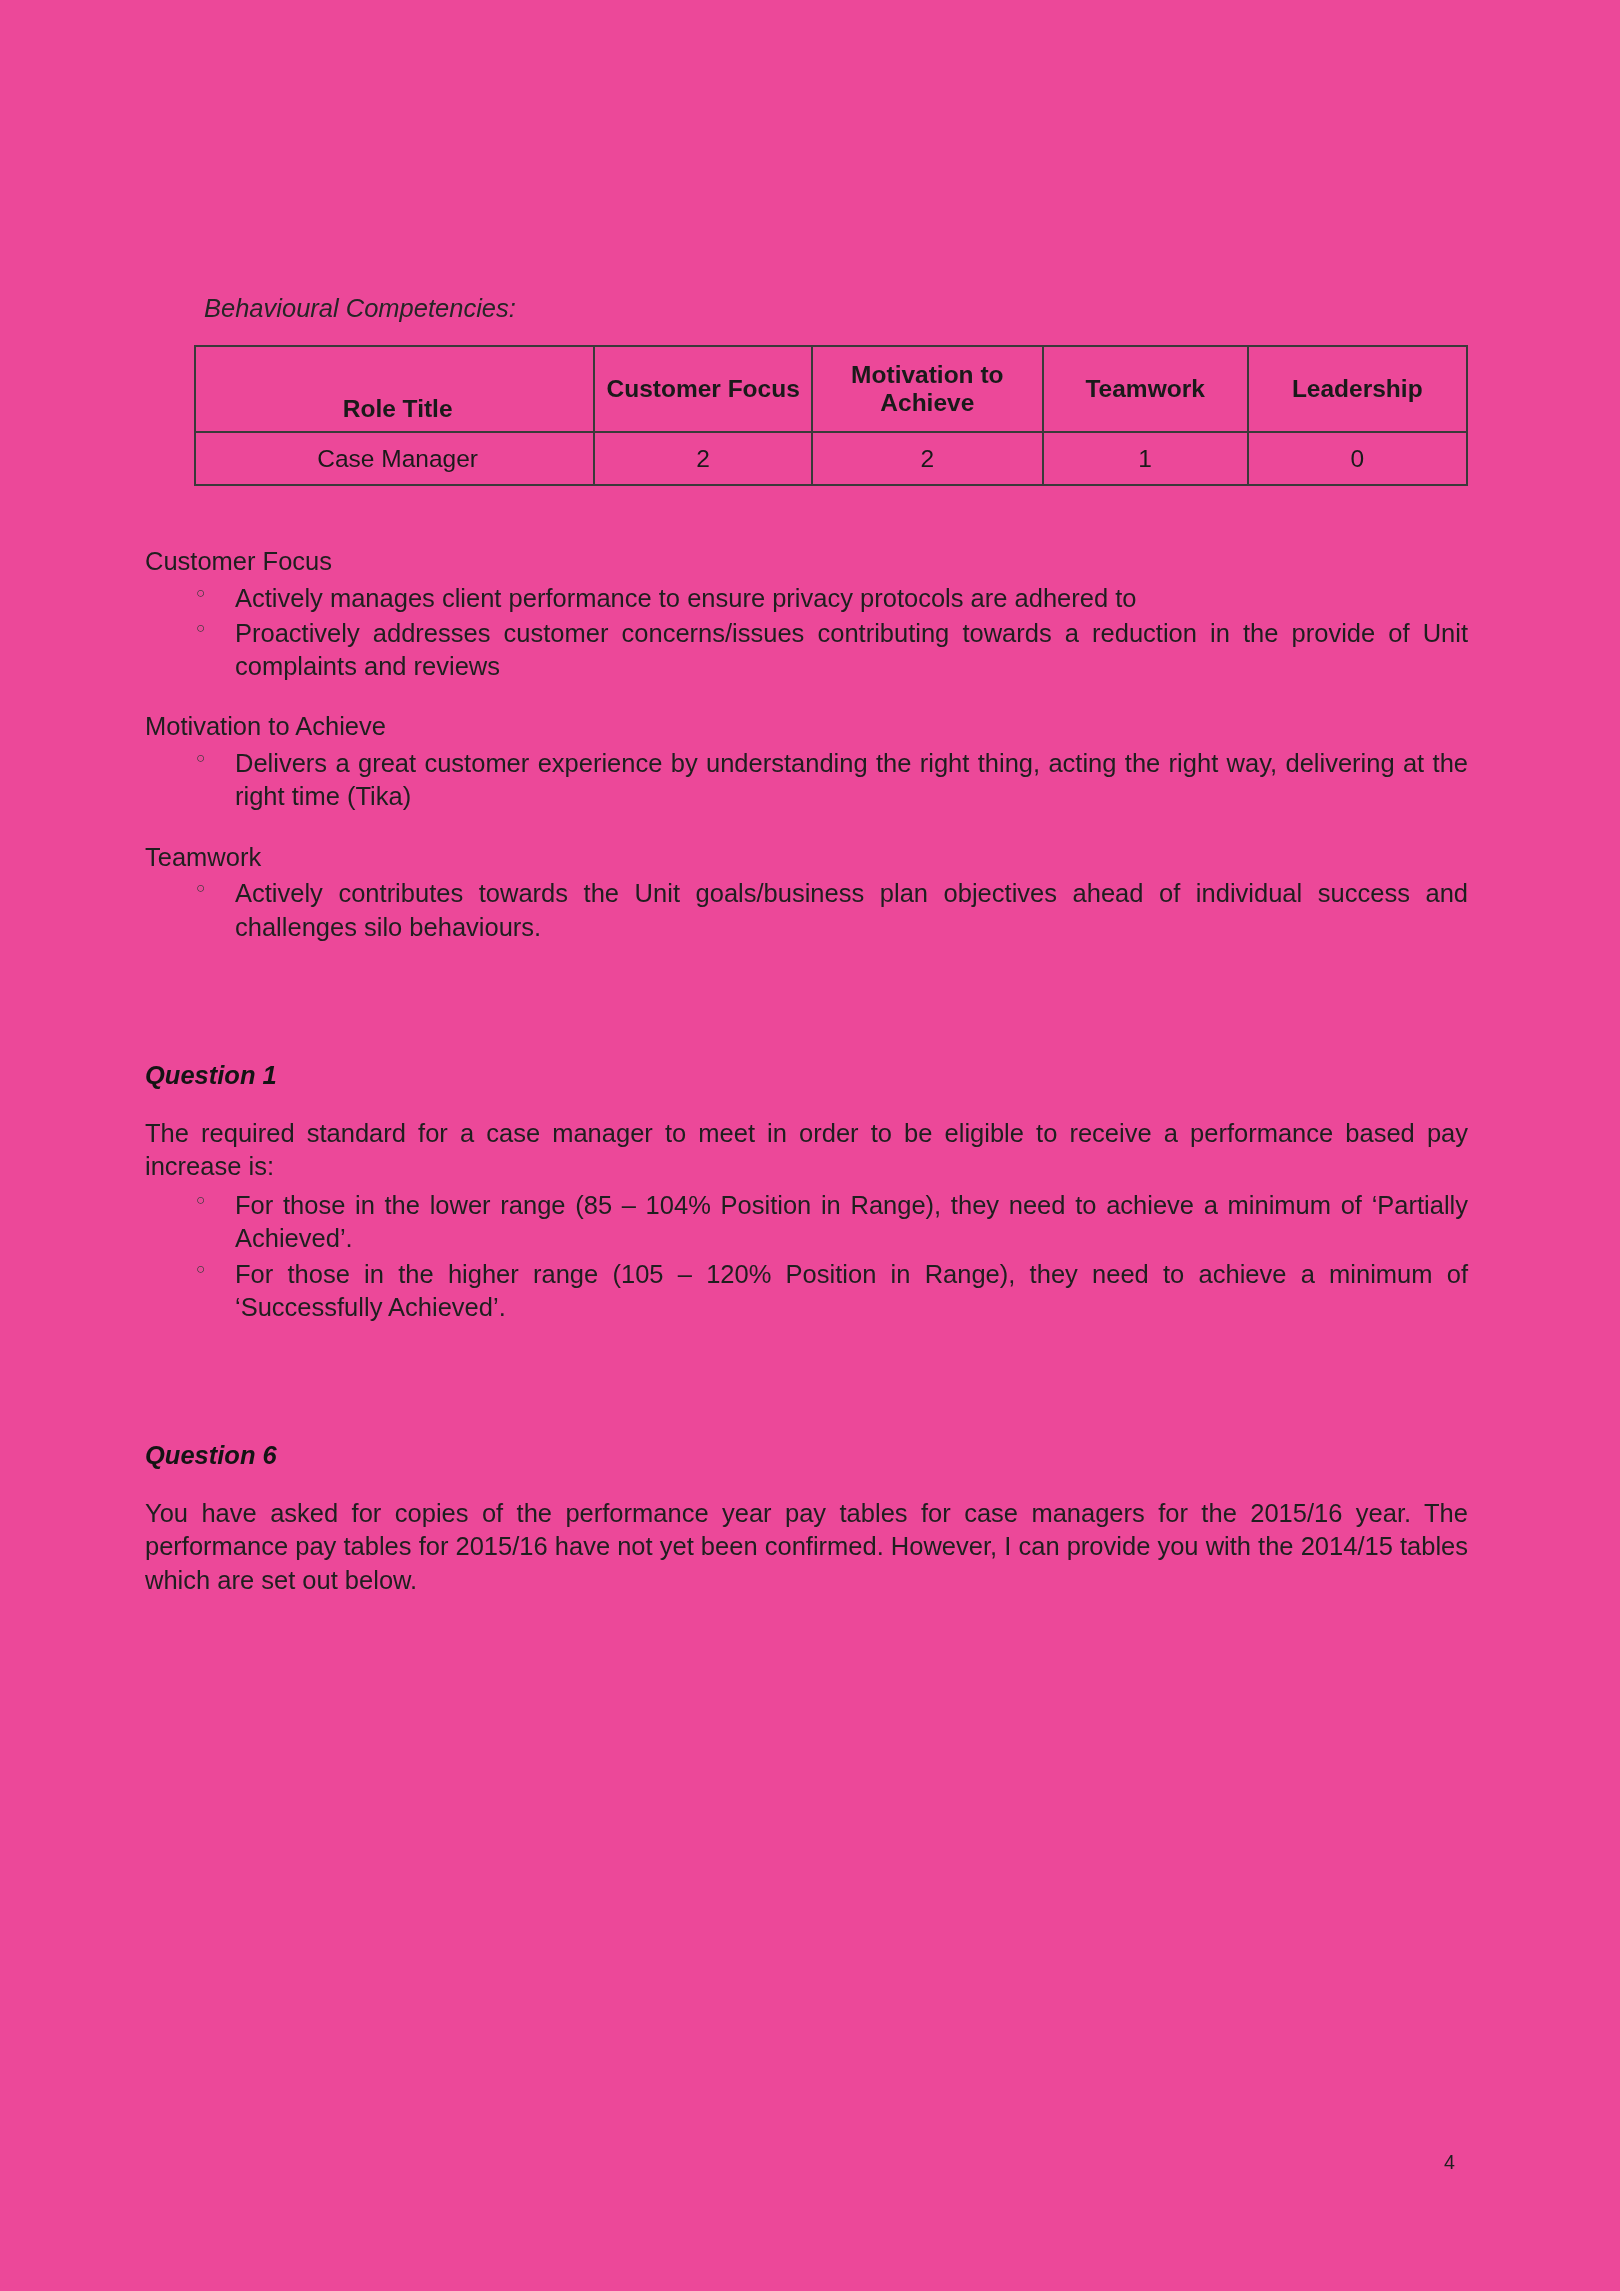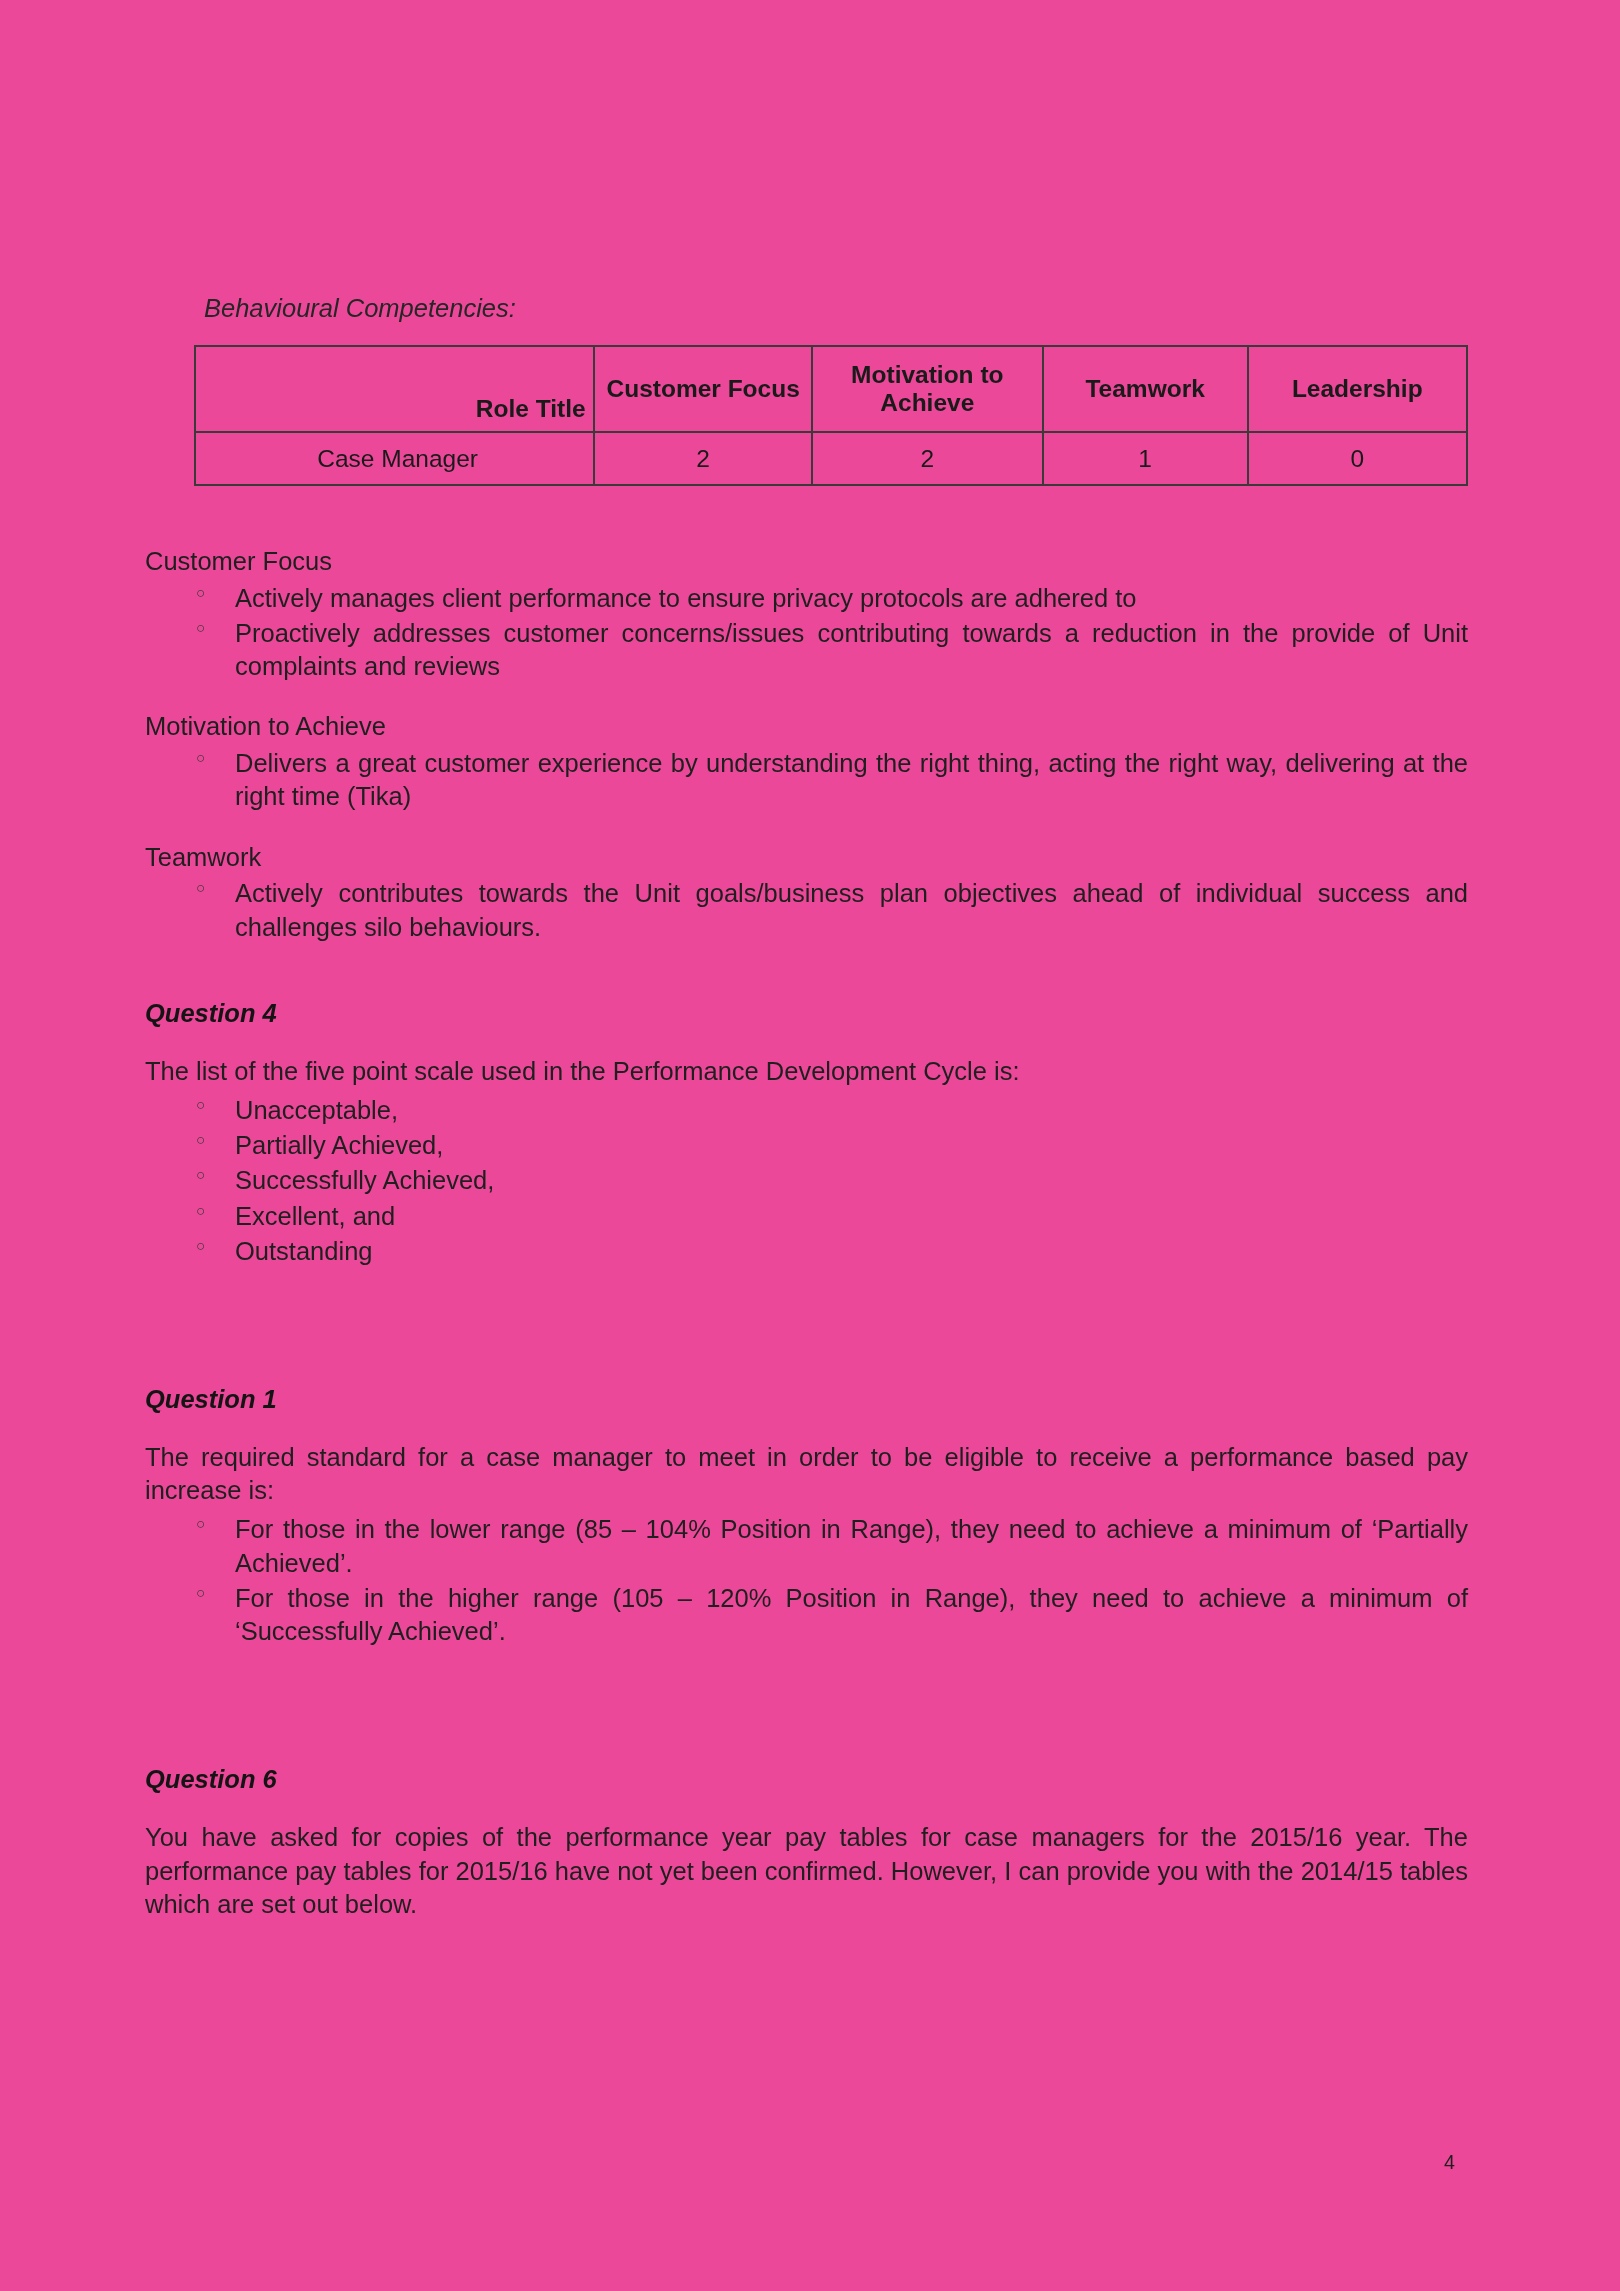--- a/index.html
+++ b/index.html
@@ -46,21 +46,21 @@
     color: #1a1a1a;
   }
   table.comp-table th {
     font-weight: bold;
     text-align: center;
     line-height: 1.15;
     height: 73px;
     vertical-align: middle;
   }
   table.comp-table th.role-col {
-    text-align: right;
+    text-align: center;
     padding-left: 13.7px;
     vertical-align: bottom;
     padding-bottom: 7.8px;
   }
   table.comp-table td {
     text-align: center;
     height: 43px;
     vertical-align: middle;
   }
   table.comp-table td.role-cell {
@@ -177,31 +177,20 @@
 
       <div>
         <div class="heading-plain">Teamwork</div>
         <ul class="bullets">
           <li>Actively contributes towards the Unit goals/business plan objectives ahead of individual success and challenges silo behaviours.</li>
         </ul>
       </div>
 
     </div>
 
-    <div>
-      <div class="q-heading">Question 4</div>
-      <p class="para nojust">The list of the five point scale used in the Performance Development Cycle is:</p>
-      <ul class="bullets nojustify">
-        <li>Unacceptable,</li>
-        <li>Partially Achieved,</li>
-        <li>Successfully Achieved,</li>
-        <li>Excellent, and</li>
-        <li>Outstanding</li>
-      </ul>
-    </div>
 
     <div class="gap-lg"></div>
 
     <div>
       <div class="q-heading">Question 1</div>
       <p class="para">The required standard for a case manager to meet in order to be eligible to receive a performance based pay increase is:</p>
       <ul class="bullets">
         <li>For those in the lower range (85 – 104% Position in Range), they need to achieve a minimum of ‘Partially Achieved’.</li>
         <li>For those in the higher range (105 – 120% Position in Range), they need to achieve a minimum of ‘Successfully Achieved’.</li>
       </ul>

